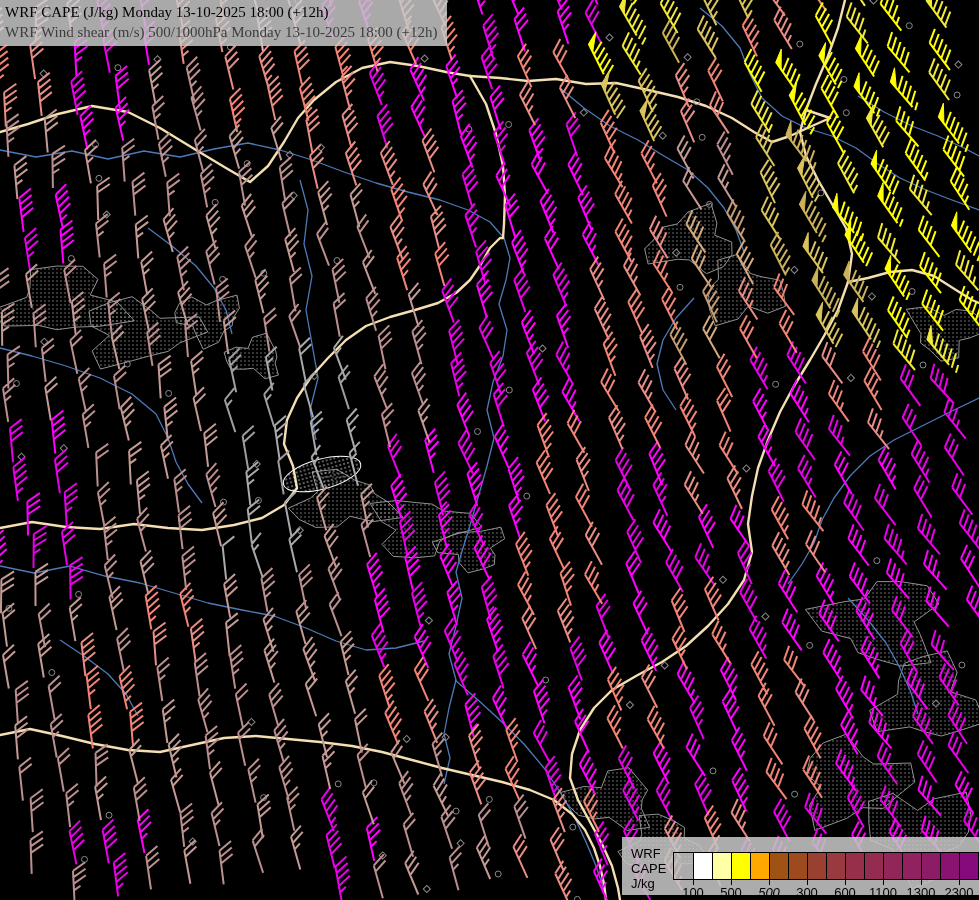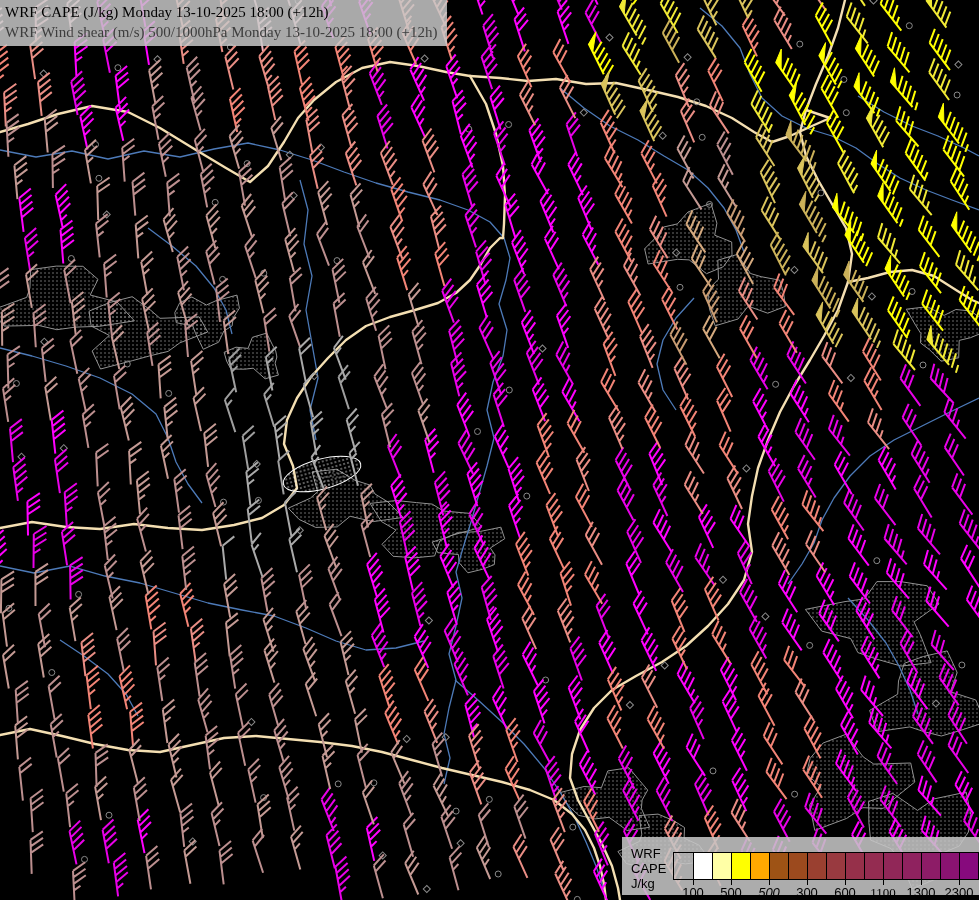--- a/index.html
+++ b/index.html
@@ -233,21 +233,21 @@
           <div class="tlab" style="left: 20px;">100</div>
           <div class="tick" style="left: 58px;"></div>
           <div class="tlab" style="left: 58px;">500</div>
           <div class="tick" style="left: 96px;"></div>
           <div class="tlab" style="left: 96px; font-style: italic;">500</div>
           <div class="tick" style="left: 134px;"></div>
           <div class="tlab" style="left: 134px;">300</div>
           <div class="tick" style="left: 172px;"></div>
           <div class="tlab" style="left: 172px;">600</div>
           <div class="tick" style="left: 210px;"></div>
-          <div class="tlab" style="left: 210px; font-family: Liberation Serif, serif;">1100</div>
+          <div class="tlab" style="left: 210px;">1100</div>
           <div class="tick" style="left: 248px;"></div>
           <div class="tlab" style="left: 248px;">1300</div>
           <div class="tick" style="left: 286px;"></div>
           <div class="tlab" style="left: 286px;">2300</div>
         </div>
     </div>
   </div>
 </div>
 
 </body></html>

